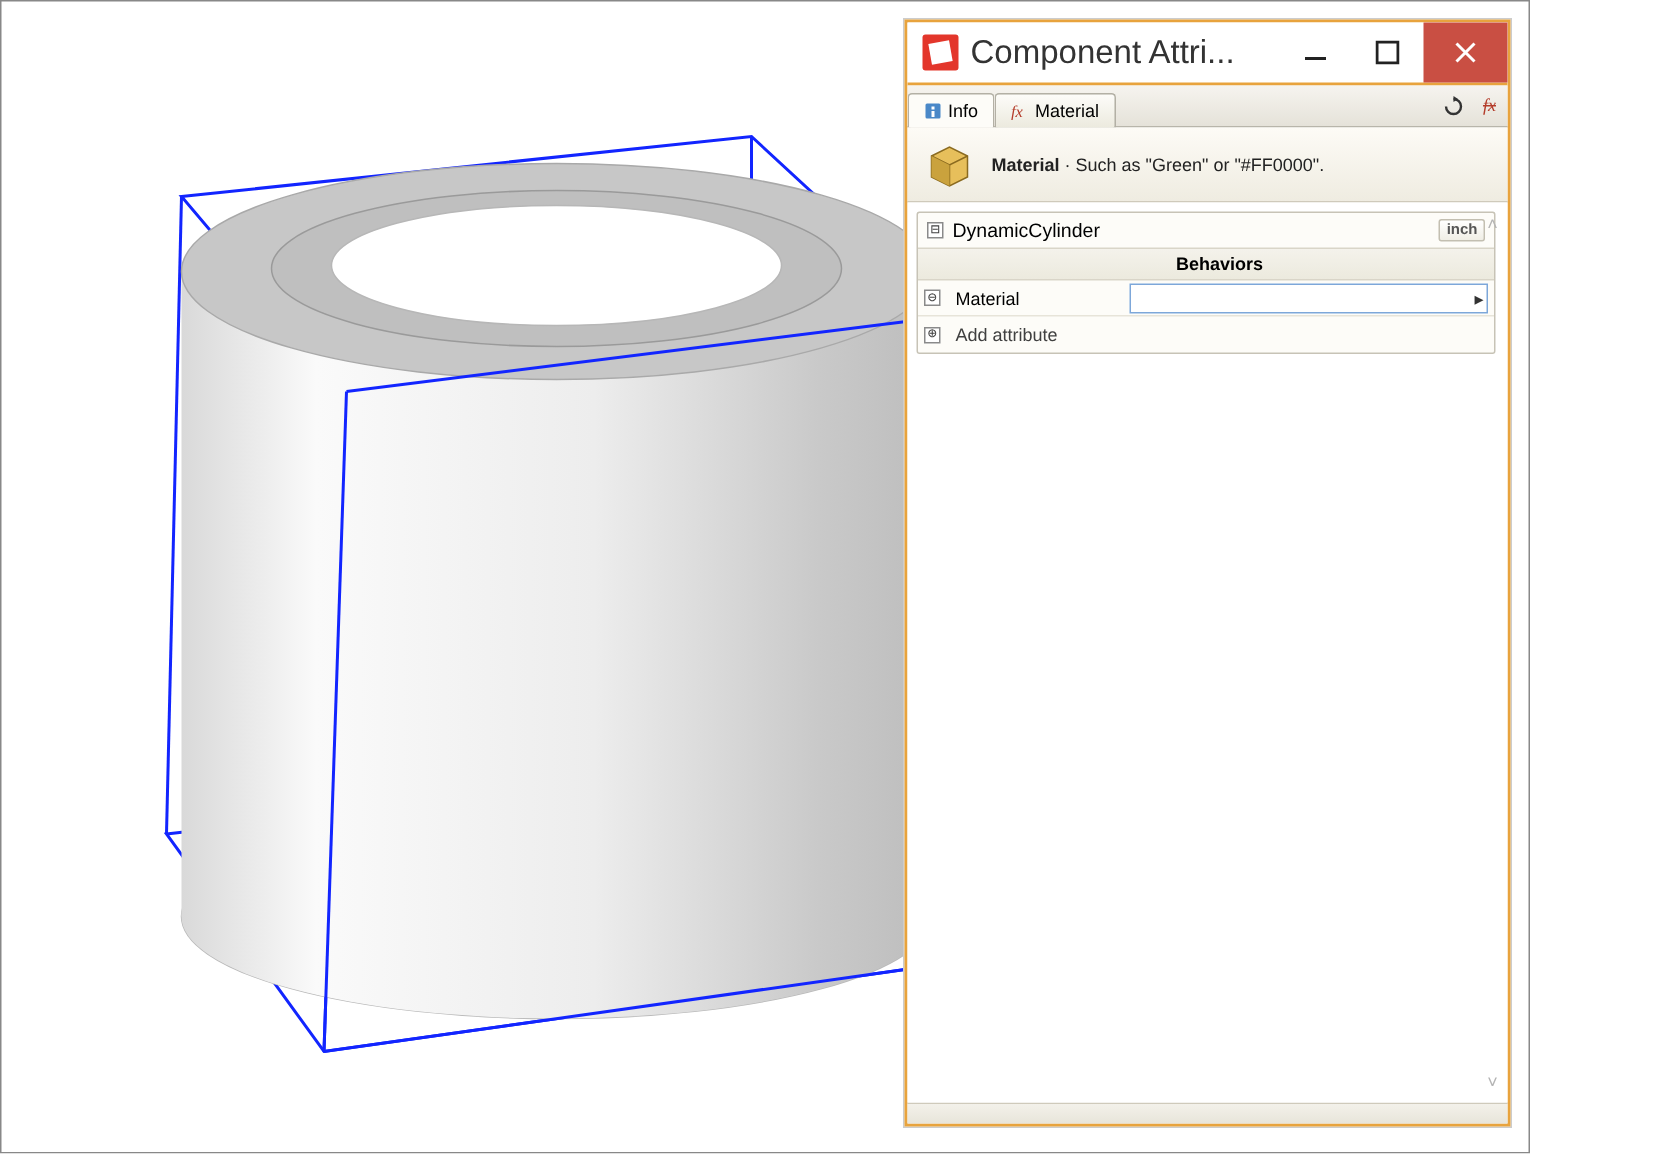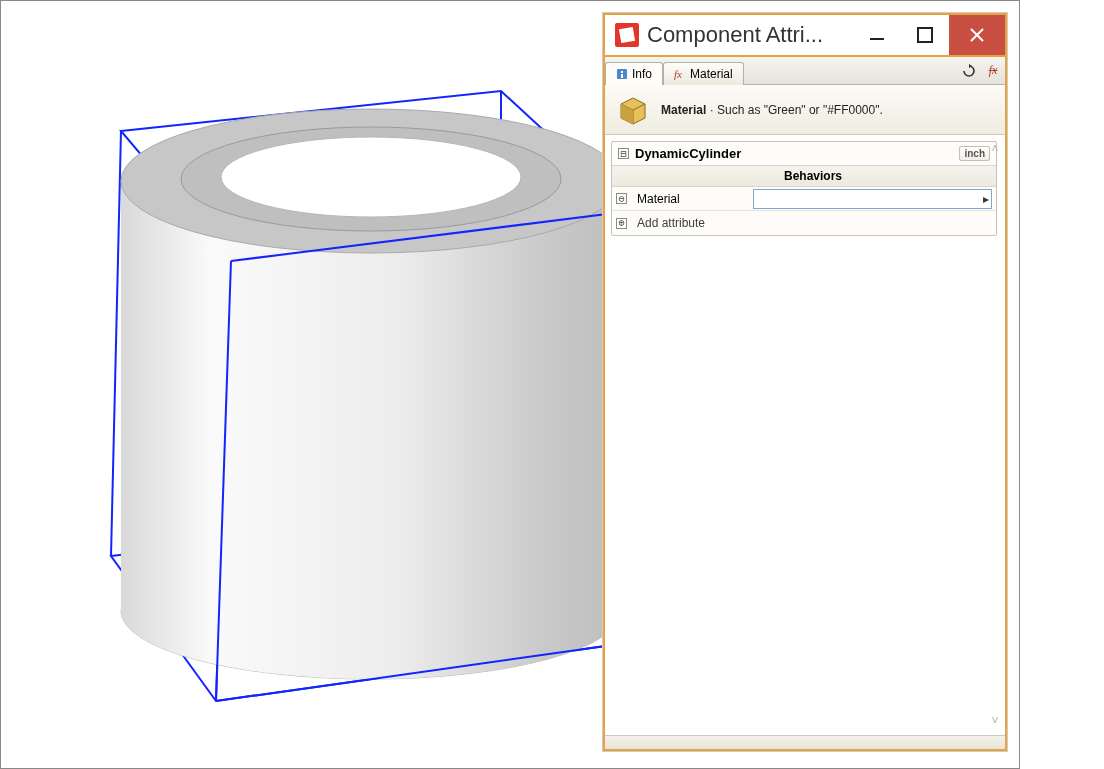--- a/index.html
+++ b/index.html
@@ -163,21 +163,21 @@
   }
   .tree-toggle {
     width:11px;height:11px;
     border:1px solid #8a8a8a;
     background:#fff;
     display:flex;align-items:center;justify-content:center;
     font-size:10px;line-height:10px;color:#444;
     margin-right:6px;
     font-family: monospace;
   }
-  .comp-name { font-weight:bold; font-size:13px;text-align:center; }
+  .comp-name { font-weight:normal; font-size:13px;text-align:center; }
   .unit-badge {
     margin-left:auto;
     font-size:10px;
     color:#555;
     border:1px solid #c3bfb1;
     padding:1px 4px;
     background: linear-gradient(#fff,#f0eee5);
     border-radius:2px;
     font-weight:bold;
   }

